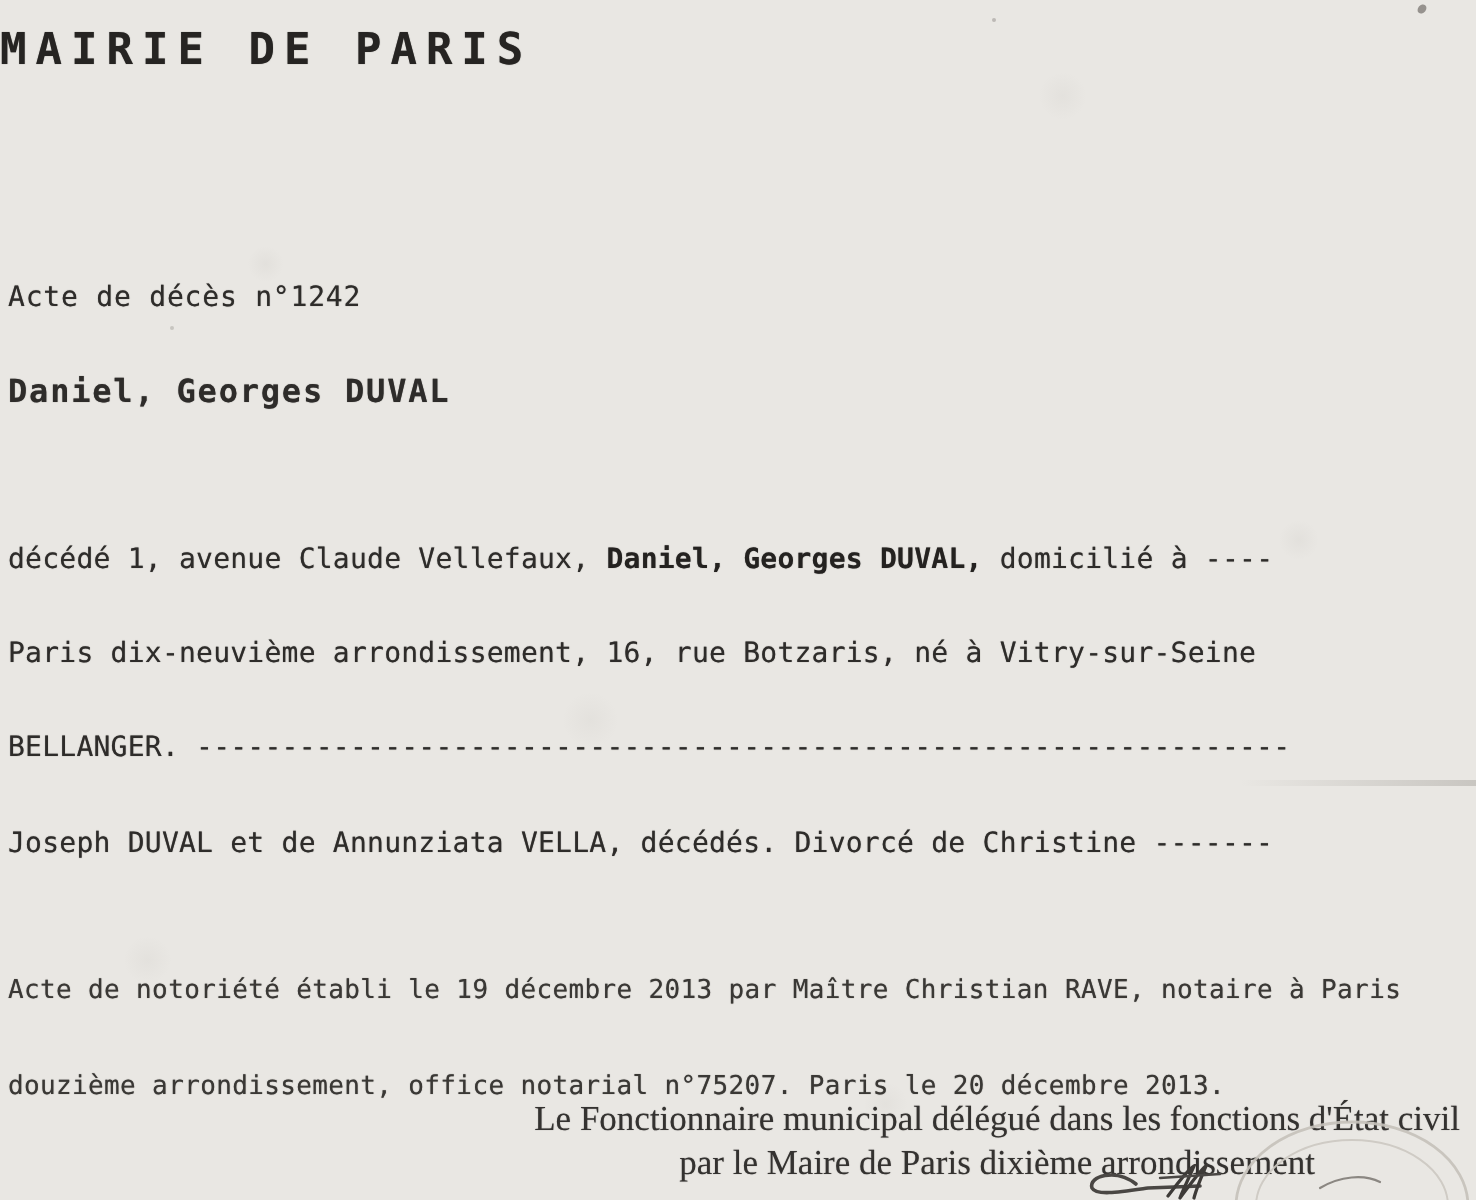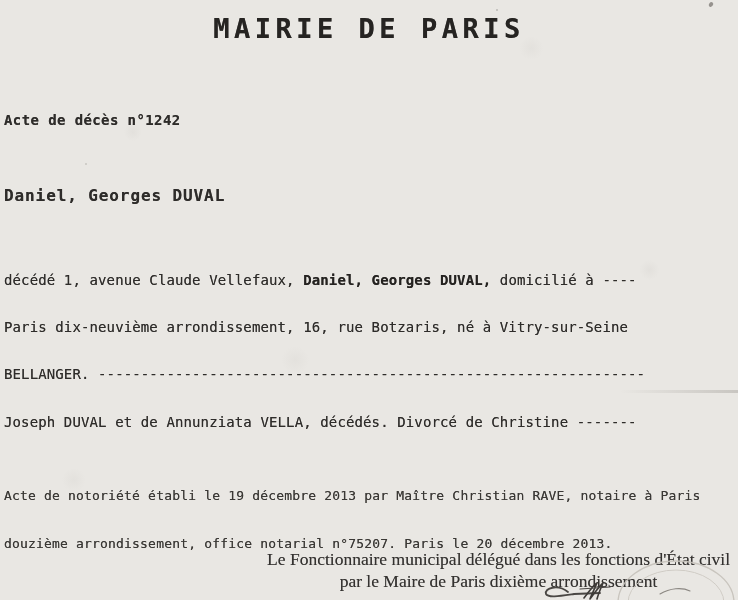--- a/index.html
+++ b/index.html
@@ -16,40 +16,39 @@
       radial-gradient(circle at 88% 45%, rgba(120,115,108,0.06) 0, rgba(120,115,108,0) 10px),
       radial-gradient(circle at 10% 80%, rgba(120,115,108,0.05) 0, rgba(120,115,108,0) 12px),
       radial-gradient(circle at 60% 92%, rgba(120,115,108,0.05) 0, rgba(120,115,108,0) 11px);
     font-family: "DejaVu Sans Mono", monospace;
     color: #2e2c2a;
   }
   .typewriter { text-shadow: 0 0 0.45px rgba(40,38,36,0.65); }
   .doc-title {
     position: absolute;
     top: 13px; left: 0; right: 0;
-    text-align: center;
-    font-size: 27px;
+    font-size: 22px;
     font-weight: bold;
     letter-spacing: 4.5px;
     color: #262422;
   }
   .doc-subtitle {
     position: absolute;
     top: 44px; left: 0; right: 0;
     text-align: center;
     font-size: 18px;
     font-weight: bold;
     letter-spacing: 2.9px;
     color: #292725;
   }
   .act-number {
     position: absolute;
-    top: 112px; left: 4px;
+    top: 141px; left: 4px;
     font-size: 14px;
-    font-weight: bold;
+    font-weight: normal;
     letter-spacing: 0.4px;
     text-align: center;
   }
   .deceased-name {
     position: absolute;
     top: 186px; left: 4px;
     font-size: 16px;
     font-weight: bold;
     letter-spacing: 0.9px;
   }

